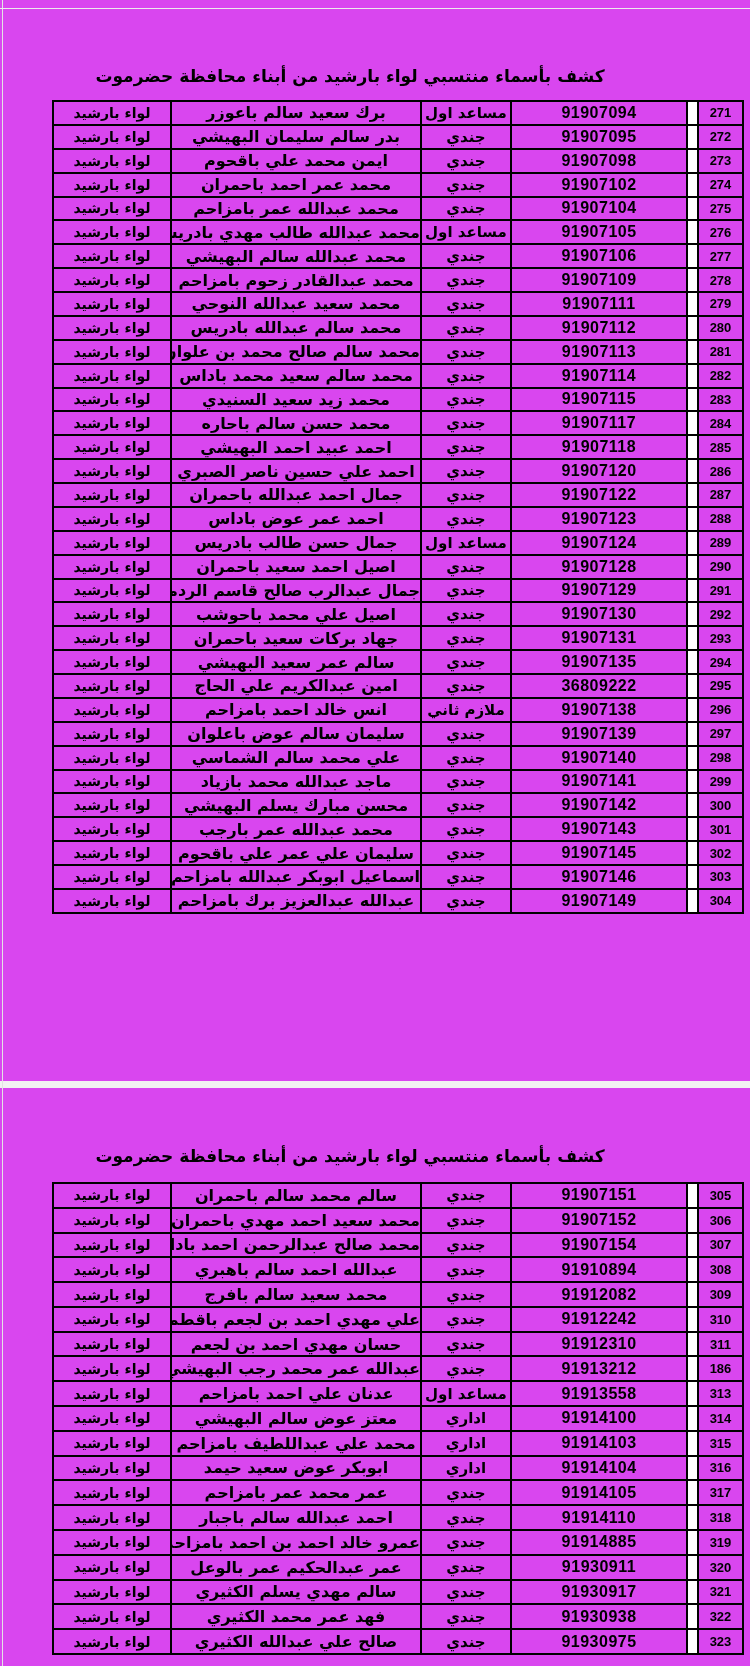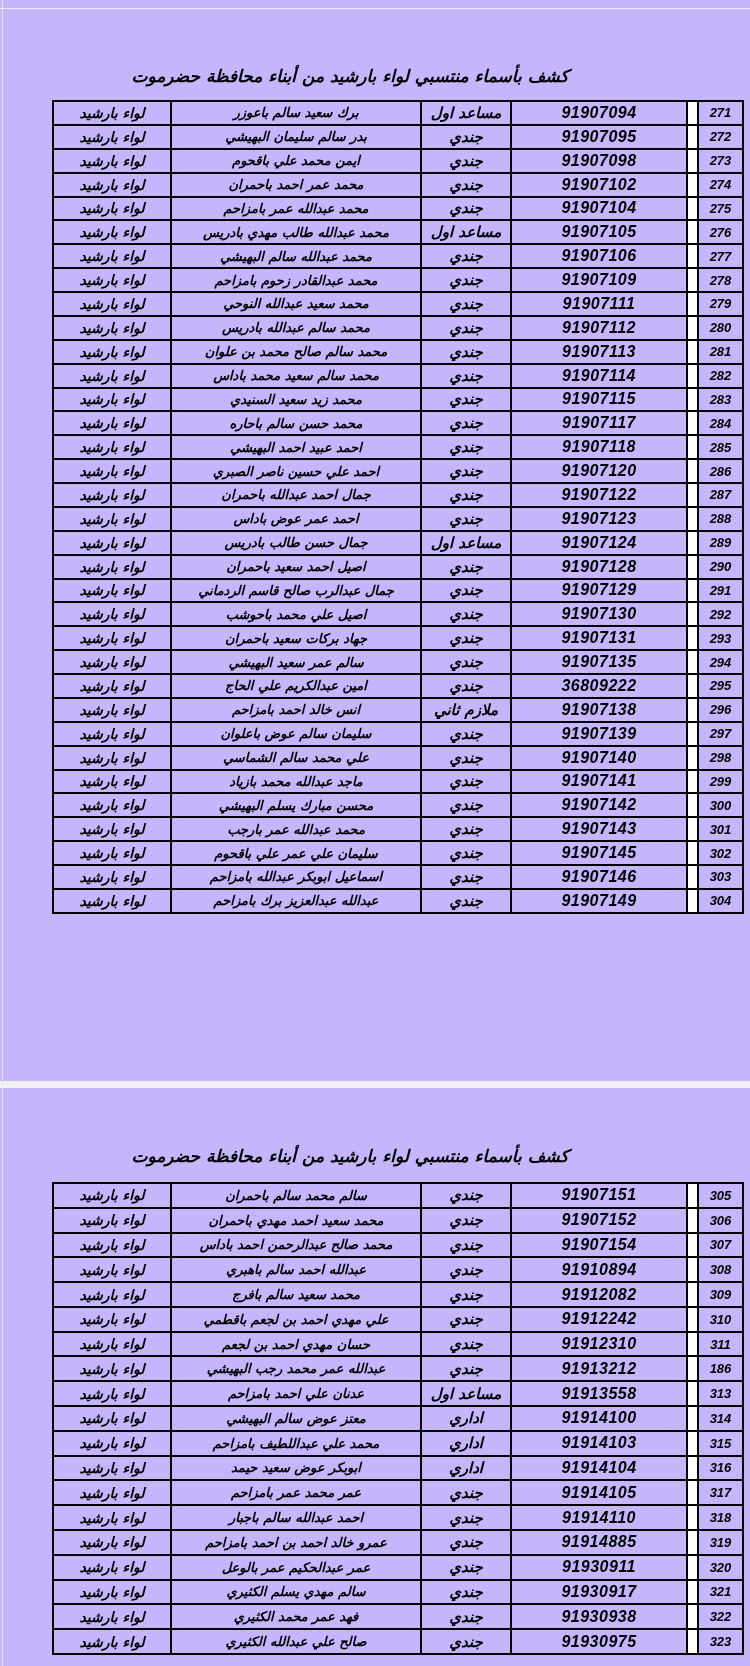--- a/index.html
+++ b/index.html
@@ -8,21 +8,21 @@
     font-family:"DejaVu Sans",sans-serif;overflow:hidden;
   }
   .edge-line-left{
     position:absolute;left:2px;top:0;width:1px;height:1666px;
     background:#e3e3e3;z-index:5;
   }
   .edge-line-top{
     position:absolute;left:0;top:8px;width:750px;height:1px;
     background:#ececec;z-index:5;
   }
-  .page{position:relative;background:#c4b5fd;font-style:italic;}
+  .page{position:relative;background:#d946ef;}
   .page-1{height:1081px;}
   .page-break{height:7px;background:#f2f2f2;}
   .page-2{height:578px;}
   .doc-title{
     margin:0;text-align:center;
     font-size:17px;font-weight:bold;color:#000;
     transform:translateX(-25px);
     font-family:"DejaVu Sans",sans-serif;
   }
   .page-1 .doc-title{padding-top:66px;}
@@ -44,21 +44,21 @@
     font-family:"Liberation Sans","DejaVu Sans",sans-serif;
     border-right:2px solid #a8a8a8;
   }
   td.cell-military-id{
     font-size:16px;letter-spacing:.5px;
     font-family:"Liberation Sans","DejaVu Sans",sans-serif;
     direction:ltr;
     margin-left:24px;
   }
   td.cell-rank{font-size:15px;}
-  td.cell-name{font-size:13px;}
+  td.cell-name{font-size:16px;}
   td.cell-unit{font-size:14px;}
 </style>
 </head>
 <body>
 
 <div class="edge-line-left"></div>
 <div class="edge-line-top"></div>
 
 <section class="page page-1">
   <h1 class="doc-title">كشف بأسماء منتسبي لواء بارشيد من أبناء محافظة حضرموت</h1>

